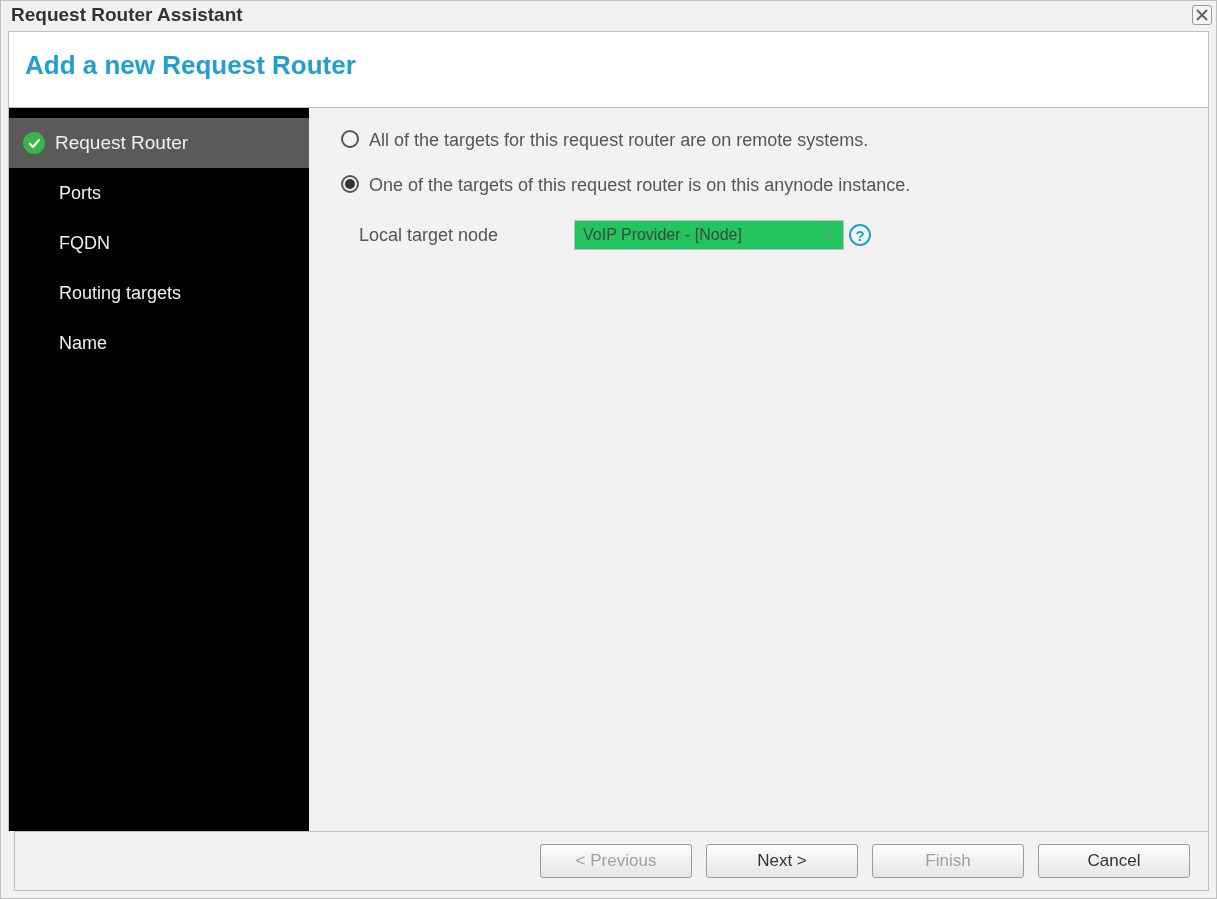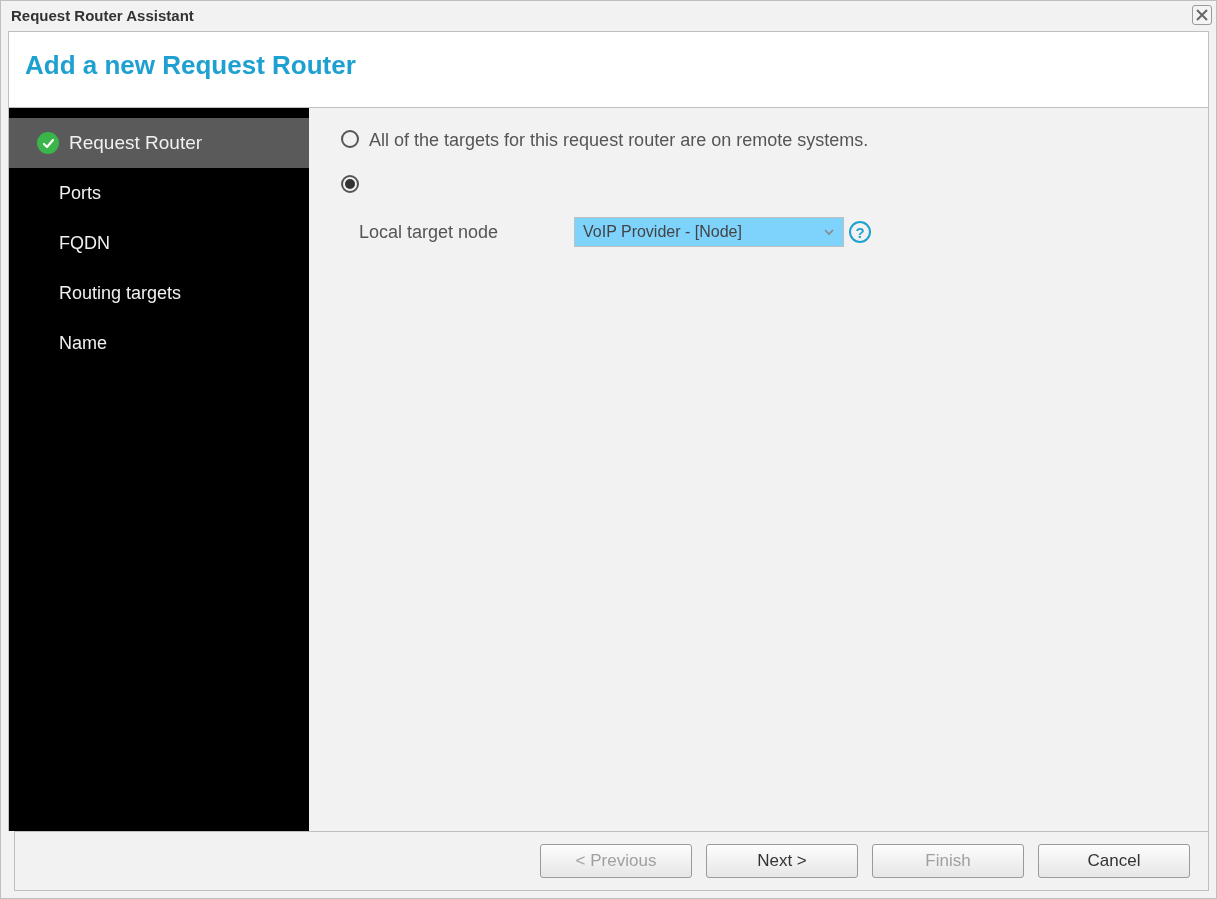--- a/index.html
+++ b/index.html
@@ -18,21 +18,21 @@
     flex-direction: column;
     position: relative;
   }
   .titlebar {
     height: 28px;
     background: #f2f2f2;
     display: flex;
     align-items: center;
     justify-content: space-between;
     padding: 0 4px 0 10px;
-    font-size: 15px;
+    font-size: 19px;
     font-weight: bold;
     color: #333;
   }
   .close-btn {
     width: 20px;
     height: 20px;
     border: 1px solid #9a9a9a;
     border-radius: 3px;
     background: #f4f4f4;
     display: flex;
@@ -71,21 +71,21 @@
     width: 300px;
     background: #000000;
     color: #f0f0f0;
     padding-top: 10px;
     font-size: 19px;
   }
   .side-item {
     height: 50px;
     display: flex;
     align-items: center;
-    padding-left: 28px;
+    padding-left: 14px;
     gap: 10px;
     cursor: pointer;
   }
   .side-item.active {
     background: #5a5a5a;
   }
   .side-item.sub { padding-left: 50px; font-size: 18px; }
   .check-icon {
     width: 22px;
     height: 22px;
@@ -137,21 +137,21 @@
     align-items: center;
     margin-left: 30px;
     margin-top: 14px;
     gap: 5px;
   }
   .field-label { width: 210px; }
   .select {
     width: 270px;
     height: 30px;
     border: 1px solid #bfbfbf;
-    background: #7dd3fc;
+    background: #22c55e;
     display: flex;
     align-items: center;
     justify-content: space-between;
     padding: 0 8px;
     font-size: 16px;
     color: #444;
     cursor: pointer;
   }
   .chev { width: 12px; height: 12px; color: #888; }
   .help-icon {
@@ -244,20 +244,21 @@
 
     <div class="content">
 
       <div class="radio-row">
         <span class="radio"></span>
         <span class="radio-label">All of the targets for this request router are on remote systems.</span>
       </div>
 
       <div class="radio-row">
         <span class="radio checked"></span>
+        <span class="radio-label">One of the targets of this request router is on this anynode instance.</span>
       </div>
 
       <div class="field-row">
         <span class="field-label">Local target node</span>
         <div class="select">
           <span>VoIP Provider - [Node]</span>
           <svg class="chev" viewBox="0 0 12 12">
               <path d="M2 4 L6 8 L10 4" stroke="#888" stroke-width="1.6" fill="none"></path>
             </svg>
         </div>

